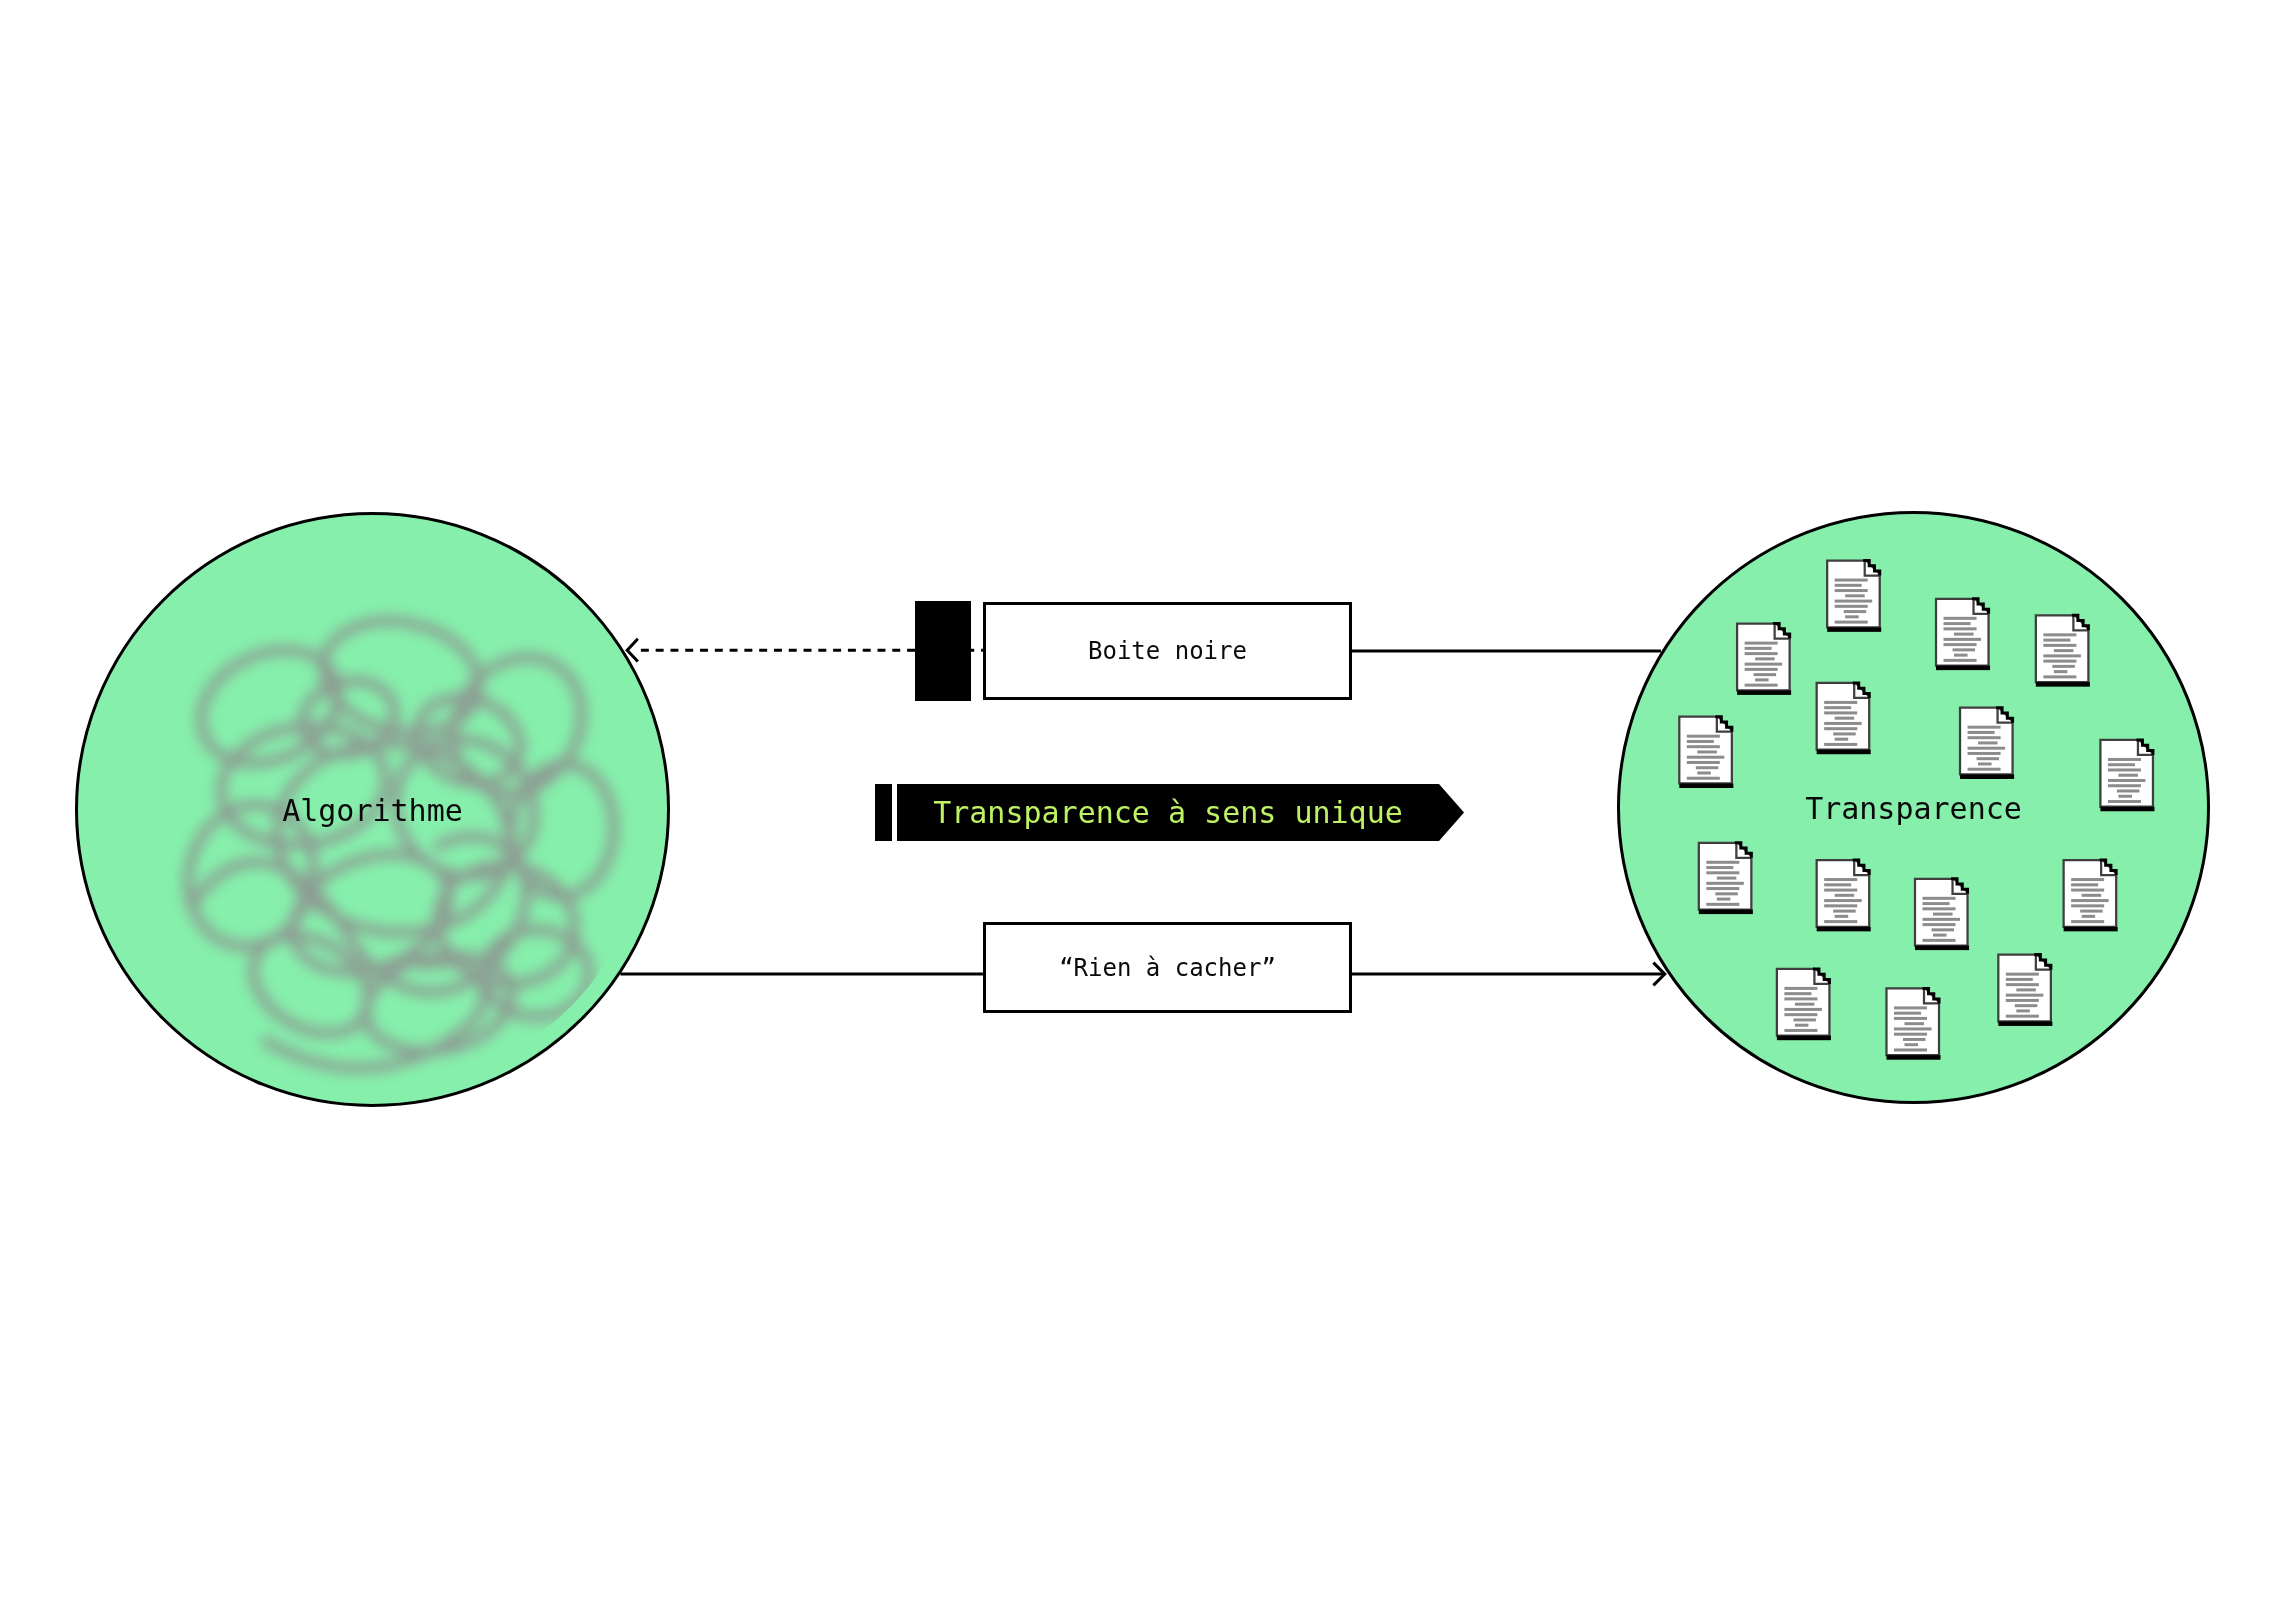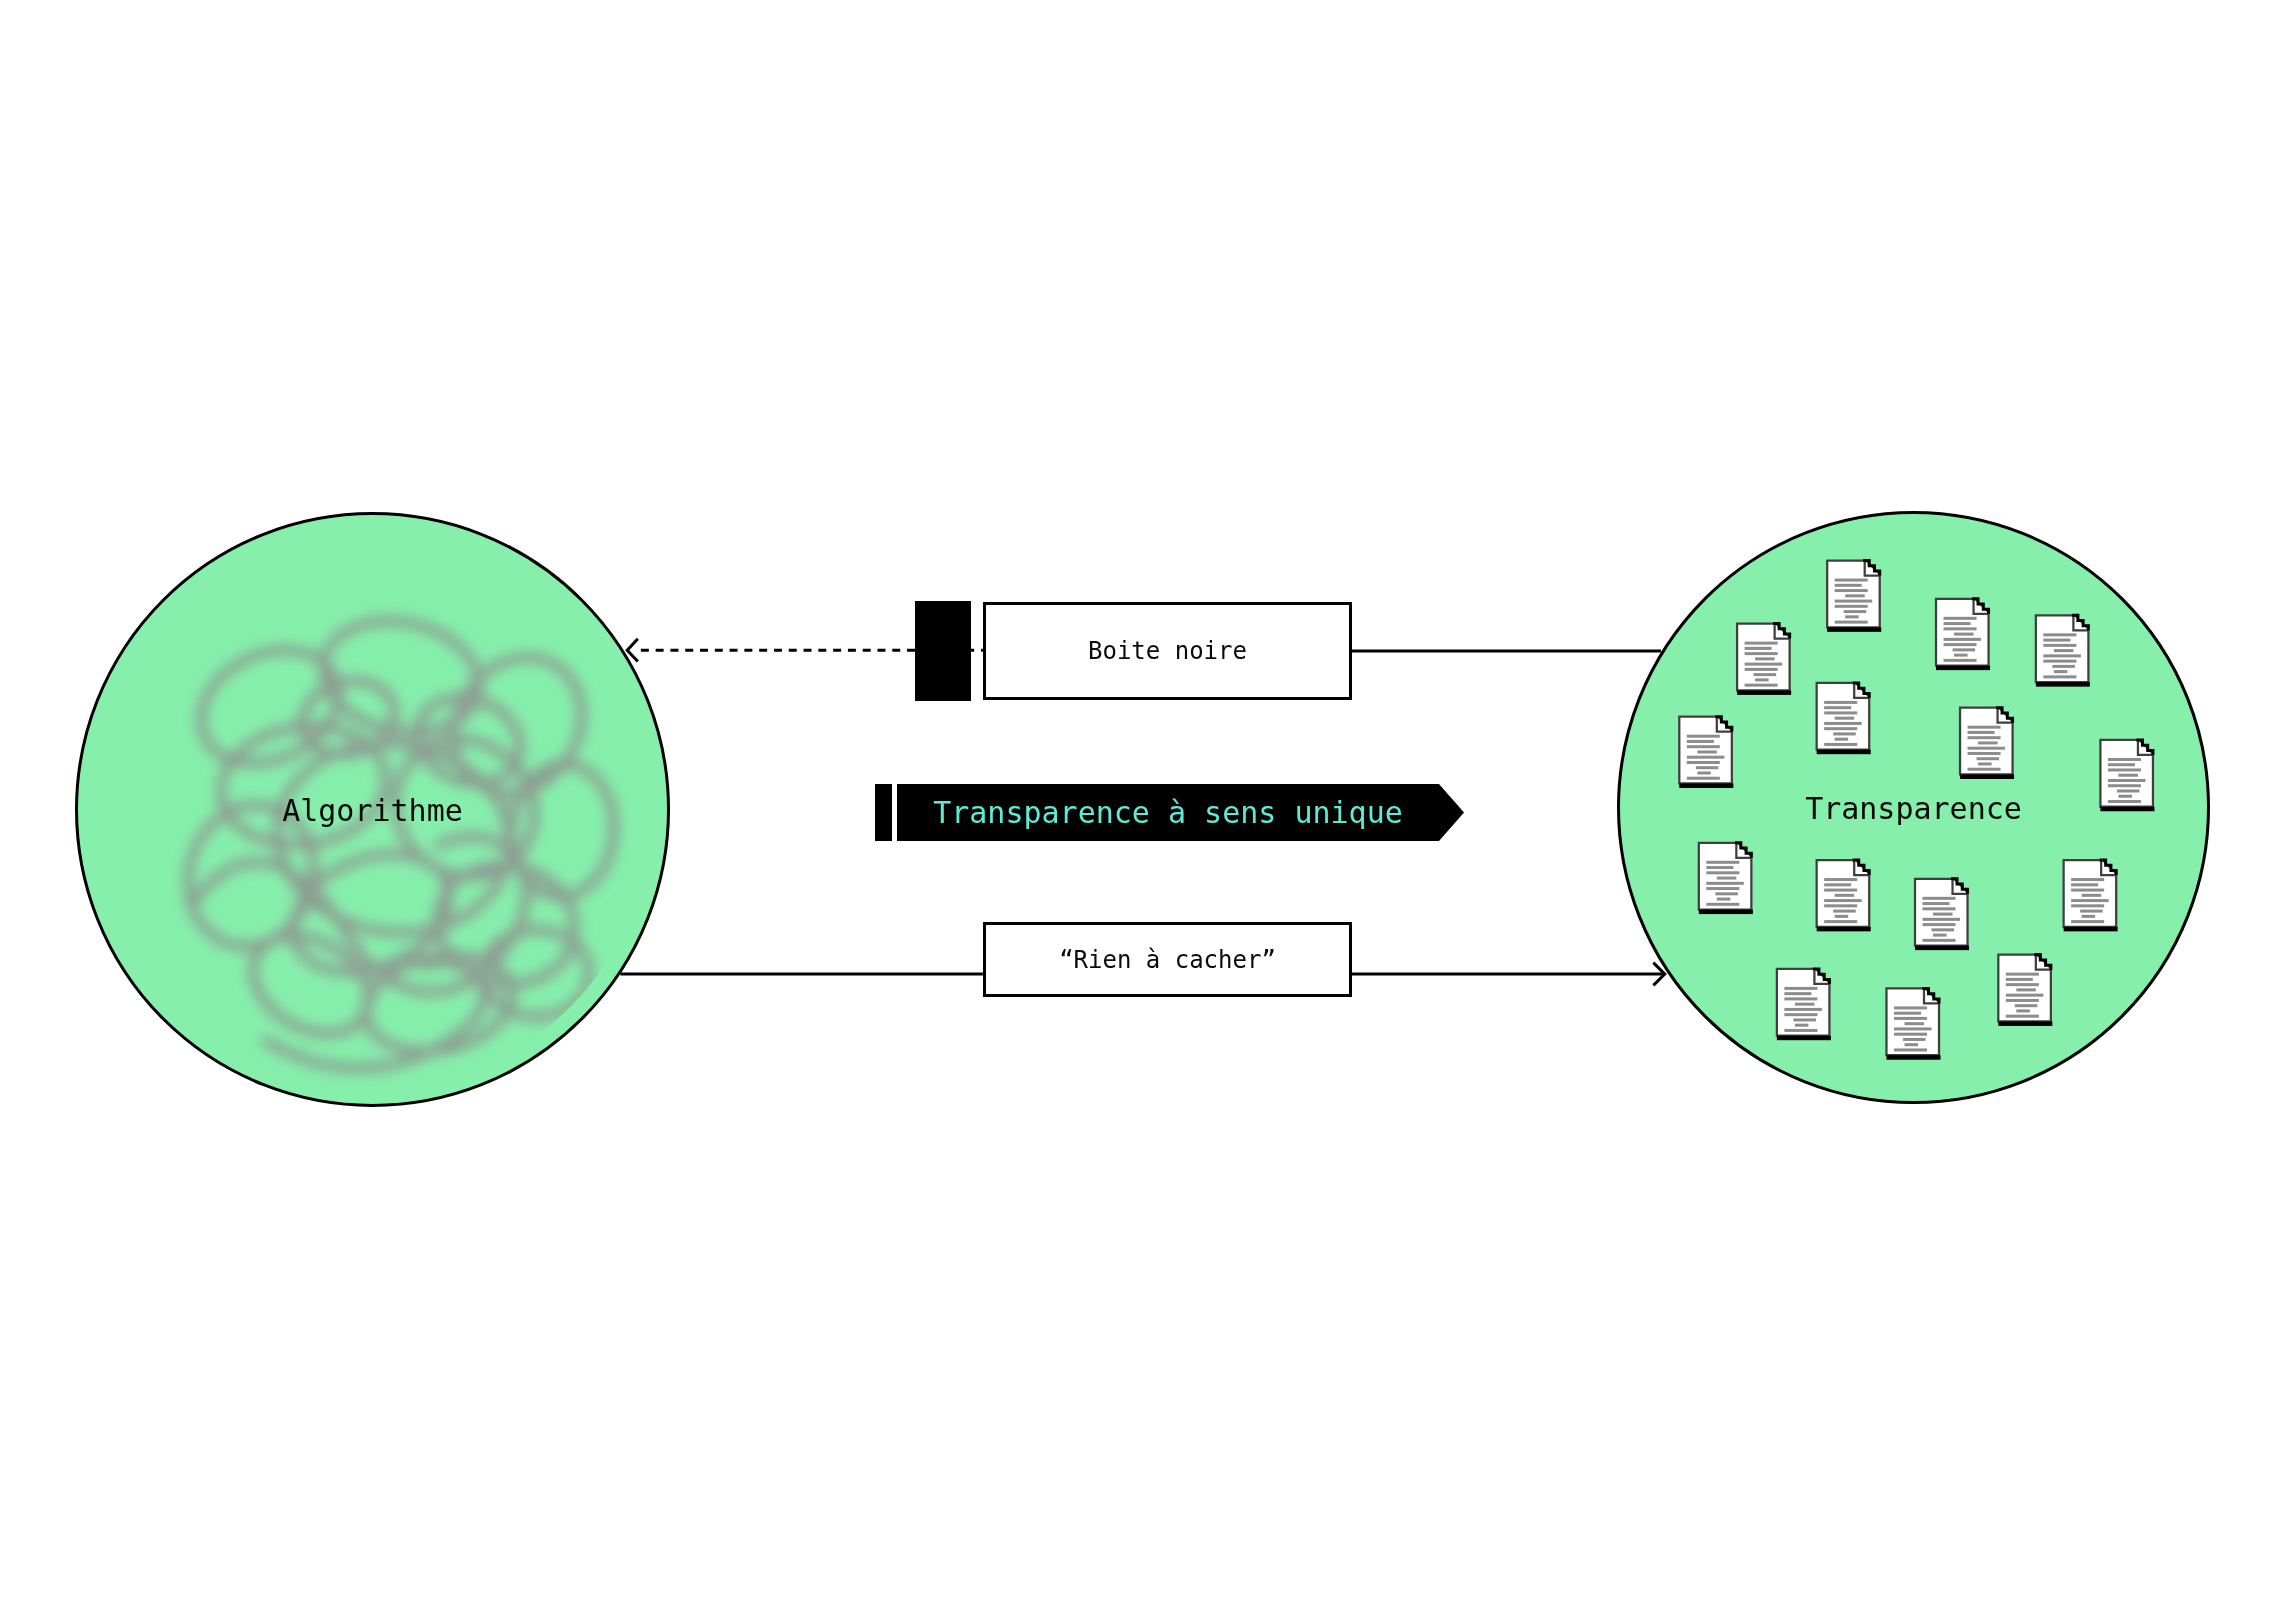--- a/index.html
+++ b/index.html
@@ -12,28 +12,28 @@
   .circle-label{position:absolute;left:50%;top:50%;transform:translate(-50%,-50%);
                 font-size:30px;color:#0a0a0a;white-space:nowrap;z-index:5;}
   .tangle-svg,.docs-svg{position:absolute;left:0;top:0;width:100%;height:100%;z-index:1;}
   
   .connectors{position:absolute;left:0;top:0;width:2295px;height:1622px;z-index:3;pointer-events:none;}
   
   .label-box{position:absolute;left:983px;width:369px;box-sizing:border-box;border:3.8px solid #000;
              background:#fff;display:flex;align-items:center;justify-content:center;
              font-size:24px;color:#0a0a0a;white-space:nowrap;z-index:4;}
   .box-boite{top:602px;height:98px;}
-  .box-rien{top:922px;height:75px;}
+  .box-rien{top:922px;height:91px;}
   .black-swatch{position:absolute;left:915px;top:601px;width:56px;height:100px;background:#000;z-index:4;}
   
   .banner-bar{position:absolute;left:875px;top:784px;width:16.7px;height:57px;background:#000;z-index:4;}
   .banner{position:absolute;left:897px;top:784px;width:567px;height:57px;background:#000;z-index:4;
           clip-path:polygon(0 0,542px 0,100% 50%,542px 100%,0 100%);
           display:flex;align-items:center;justify-content:flex-start;}
-  .banner-text{width:542px;text-align:center;font-size:30px;color:#5eead4;white-space:nowrap;}
+  .banner-text{width:542px;text-align:center;font-size:30px;color:#bef264;white-space:nowrap;}
 </style>
 </head>
 <body>
 
 <div class="canvas">
 
   <svg class="connectors" viewBox="0 0 3026 2138">
     <g stroke="#000" stroke-width="4" fill="none">
 
       <line x1="845" y1="857" x2="1296" y2="857" stroke-dasharray="10.5 9"></line>

